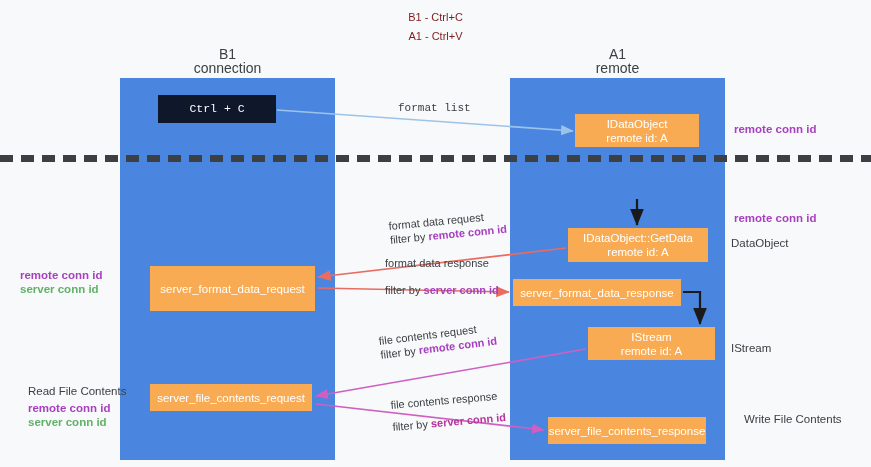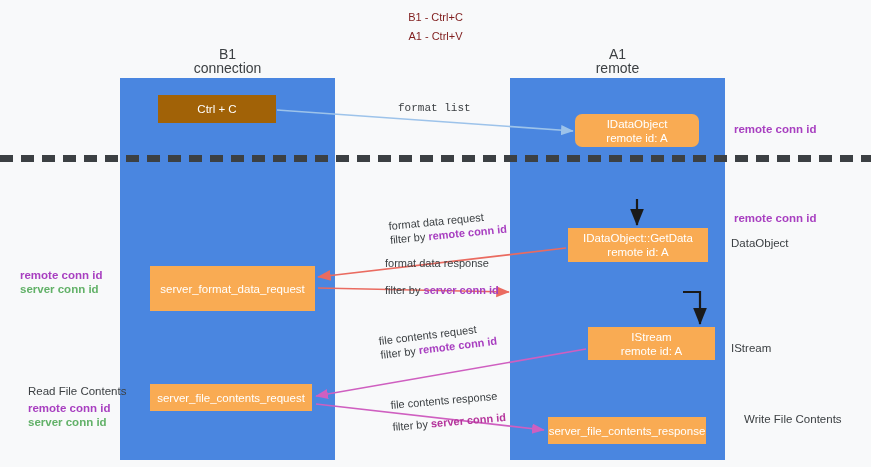--- a/index.html
+++ b/index.html
@@ -70,25 +70,25 @@
     flex-direction: column;
     align-items: center;
     justify-content: center;
     text-align: center;
     color: #ffffff;
     font-size: 11.5px;
     line-height: 14px;
     white-space: pre;
     padding: 2px 4px;
   }
-  .node.green  { background: #a16207; }
+  .node.green  { background: #0f172a; font-family: Liberation Mono, monospace; }
   .node.orange { background: #f9ab53; }
 
   #node-ctrlc    { left: 158px; top: 95px;  width: 118px; height: 28px; }
-  #node-idataobj { left: 575px; top: 114px; width: 124px; height: 33px; border-radius: 7px; }
+  #node-idataobj { left: 575px; top: 114px; width: 124px; height: 33px; }
   #node-ctrlv    { left: 578px; top: 172px; width: 118px; height: 26px; }
   #node-getdata  { left: 568px; top: 228px; width: 140px; height: 34px; }
   #node-sfreq    { left: 150px; top: 266px; width: 165px; height: 45px; }
   #node-sfresp   { left: 513px; top: 279px; width: 168px; height: 27px; }
   #node-istream  { left: 588px; top: 327px; width: 127px; height: 33px; }
   #node-sfcreq   { left: 150px; top: 384px; width: 162px; height: 27px; }
   #node-sfcresp  { left: 548px; top: 417px; width: 158px; height: 27px; text-align: right; }
 
   
   .side-note {
@@ -183,20 +183,21 @@
 
     <path d="M316,404 L544,430" stroke="#cf5fc0" stroke-width="1.6" fill="none" marker-end="url(#ah-pink)"></path>
   </svg>
 
   <div class="abs node green" id="node-ctrlc">Ctrl + C</div>
   <div class="abs node orange" id="node-idataobj">IDataObject
 remote id: A</div>
   <div class="abs node orange" id="node-getdata">IDataObject::GetData
 remote id: A</div>
   <div class="abs node orange" id="node-sfreq">server_format_data_request</div>
+  <div class="abs node orange" id="node-sfresp">server_format_data_response</div>
   <div class="abs node orange" id="node-istream">IStream
 remote id: A</div>
   <div class="abs node orange" id="node-sfcreq">server_file_contents_request</div>
   <div class="abs node orange" id="node-sfcresp">server_file_contents_response</div>
 
   <div class="abs side-note purple" id="note-remote-1">remote conn id</div>
   <div class="abs side-note purple" id="note-remote-2">remote conn id</div>
   <div class="abs side-note" id="note-dataobject">DataObject</div>
   <div class="abs side-note" id="note-istream-lbl">IStream</div>
   <div class="abs side-note" id="note-write-files">Write File Contents</div>

